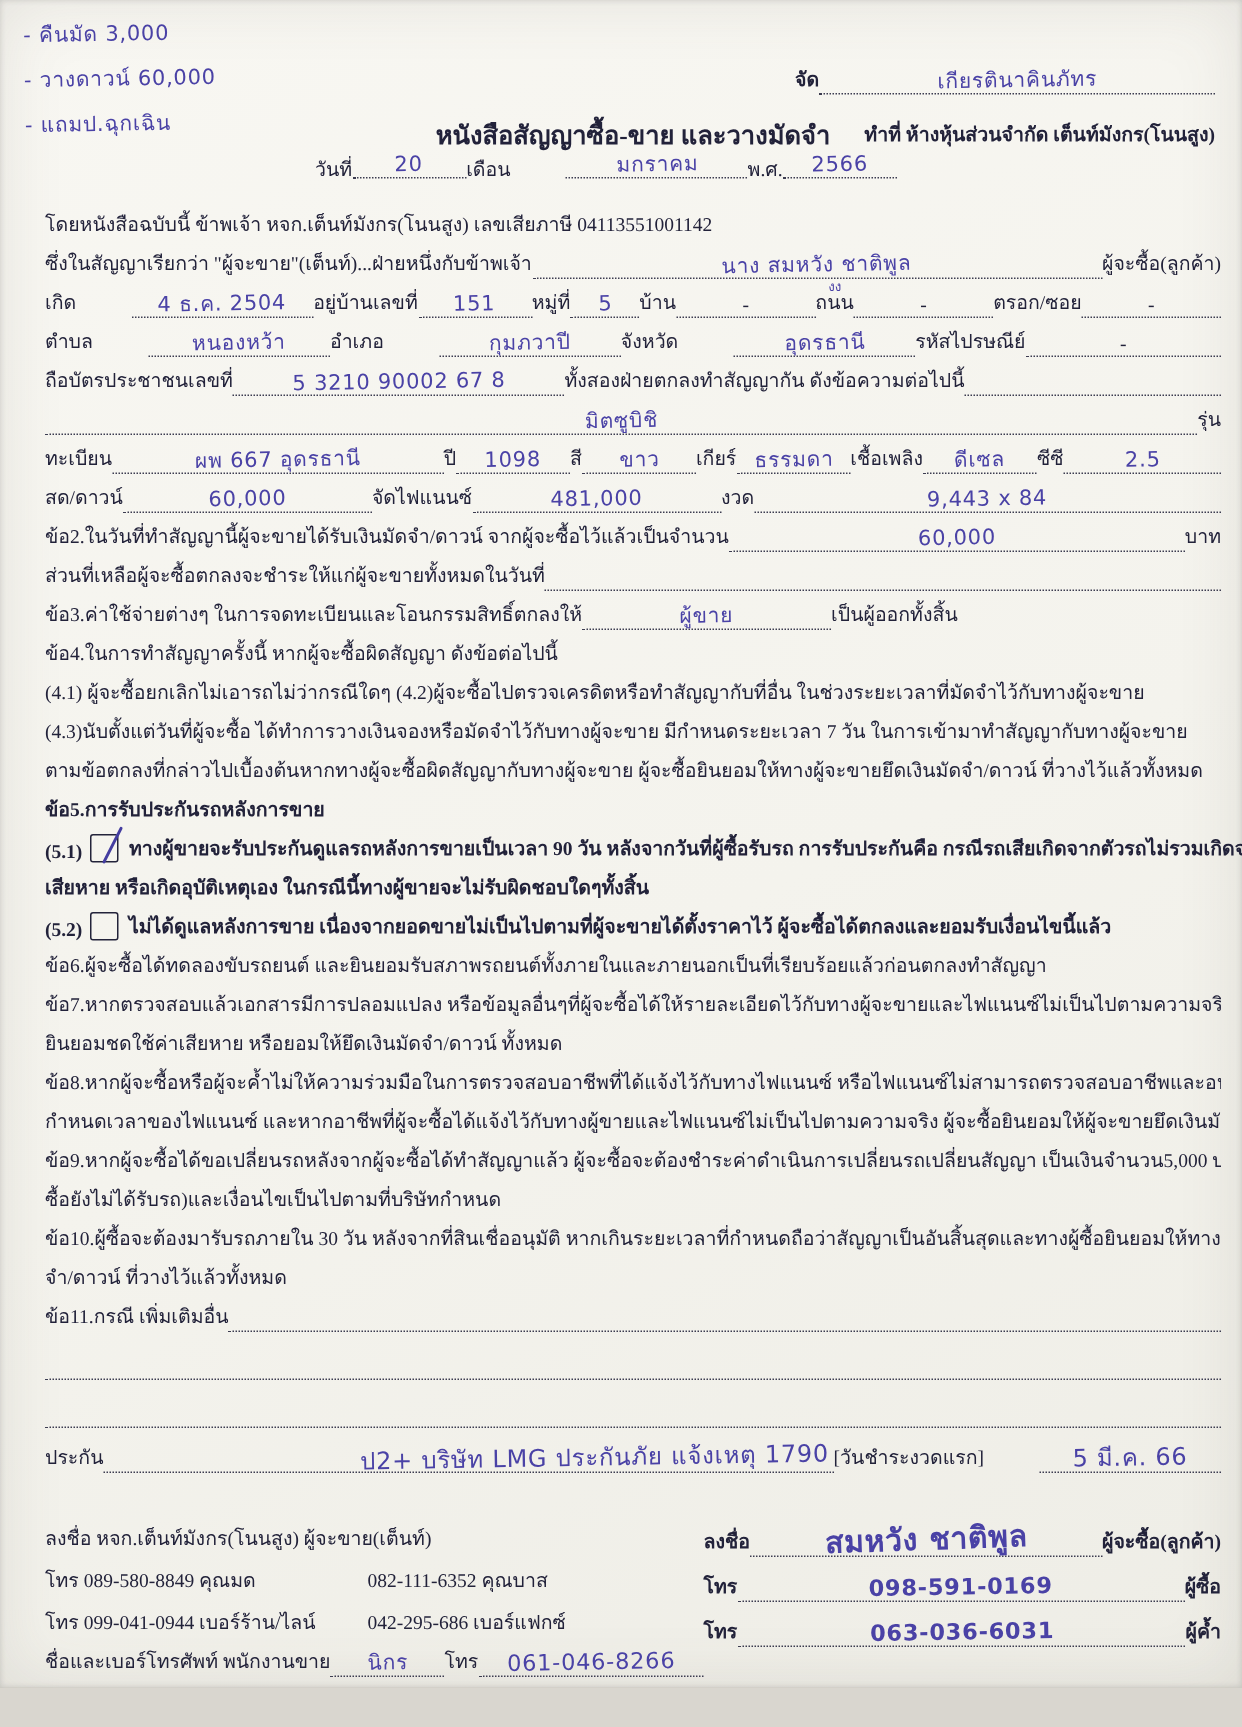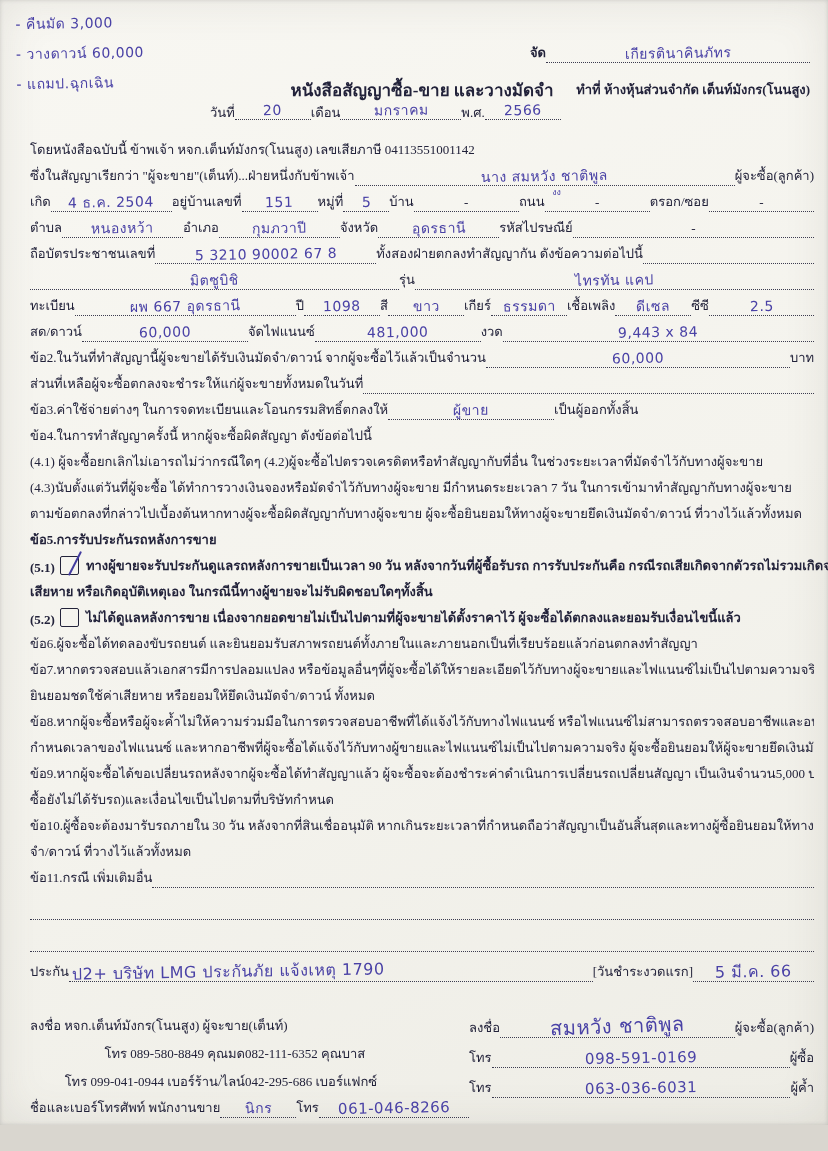--- a/index.html
+++ b/index.html
@@ -39,21 +39,21 @@
   .fld{
     flex:1 1 auto;
     border-bottom:1.5px dotted #3c3c50;
     text-align:center;
     padding:0 3px;
     min-width:18px;
     position:relative;
     line-height:1.15;
   }
   .fld .hw{margin-bottom:-1px;}
-  .fxs{flex:0 0 40px;}  .fs{flex:0 0 70px;}  .fm{flex:0 0 115px;}
+  .fxs{flex:0 0 40px;}  .fs{flex:0 0 70px;}  .fm{flex:0 0 115px;margin-left:37px;}
   .fl{flex:0 0 160px;}  .fxl{flex:0 0 215px;}
   p.t{margin:0;min-height:26px;display:flex;align-items:flex-end;white-space:nowrap;overflow:hidden;}
   p.bold{font-weight:bold;}
   .sect{font-weight:bold;}
   
   .cb{
     flex:0 0 auto;display:inline-block;width:17px;height:17px;
     border:1.6px solid #23233a;border-radius:2px;
     margin:0 7px 1px 5px;position:relative;
   }
@@ -61,22 +61,22 @@
     position:absolute;left:7px;bottom:-1px;width:2px;height:27px;
     background:#443da0;transform:rotate(27deg);transform-origin:bottom left;
     border-radius:2px;
   }
   .correction{position:absolute;left:52%;bottom:-12px;font-size:9px;color:#4a42a6;font-family:"DejaVu Sans",sans-serif;}
   
   .footer{display:flex;margin-top:26px;}
   .fcol-l{flex:0 0 56%;}
   .fcol-r{flex:1 1 auto;}
   .fcol-l .frow{display:flex;min-height:28px;align-items:flex-end;white-space:nowrap;}
-  .fcol-l .c1{flex:0 0 215px;text-align:right;}
-  .sig-line{display:flex;align-items:flex-end;min-height:30px;white-space:nowrap;}
+  .fcol-l .c1{flex:0 0 215px;}
+  .sig-line{display:flex;align-items:flex-end;min-height:30px;white-space:nowrap;font-weight:bold;}
   .sig .hw{font-size:20px;transform:rotate(-2deg);}
   .phone .hw{font-size:15px;}
 </style>
 </head>
 <body>
 
 <div class="page">
  <div class="inner">
 
   <div class="hdr">
@@ -143,21 +143,20 @@
   <div class="line">
     <span class="lbl">ถือบัตรประชาชนเลขที่</span>
     <span class="fld fxl"><span class="hw">5 3210 90002 67 8</span></span>
     <span class="lbl">ทั้งสองฝ่ายตกลงทำสัญญากัน ดังข้อความต่อไปนี้</span>
     <span class="fld"></span>
   </div>
 
   <div class="line">
     <span class="fld"><span class="hw">มิตซูบิชิ</span></span>
     <span class="lbl">รุ่น</span>
-    <span class="fld"><span class="hw">ไทรทัน แคป</span></span>
   </div>
 
   <div class="line">
     <span class="lbl">ทะเบียน</span>
     <span class="fld fxl"><span class="hw">ผพ 667 อุดรธานี</span></span>
     <span class="lbl">ปี</span>
     <span class="fld fs"><span class="hw">1098</span></span>
     <span class="lbl">สี</span>
     <span class="fld fs"><span class="hw">ขาว</span></span>
     <span class="lbl">เกียร์</span>
@@ -229,21 +228,21 @@
   </div>
   <div class="line" style="min-height:32px">
         <span class="fld"></span>
       </div>
   <div class="line" style="min-height:32px">
         <span class="fld"></span>
       </div>
 
   <div class="line" style="min-height:30px">
     <span class="lbl">ประกัน</span>
-    <span class="fld" style="text-align:left"><span class="hw hw-lg">ป2+ บริษัท LMG ประกันภัย แจ้งเหตุ 1790</span></span>
+    <span class="fld" style="text-align:right"><span class="hw hw-lg">ป2+ บริษัท LMG ประกันภัย แจ้งเหตุ 1790</span></span>
     <span class="lbl">[วันชำระงวดแรก]</span>
     <span class="fld fm"><span class="hw hw-lg">5 มี.ค. 66</span></span>
   </div>
 
   <div class="footer">
     <div class="fcol-l">
       <div class="frow">ลงชื่อ  หจก.เต็นท์มังกร(โนนสูง)  ผู้จะขาย(เต็นท์)</div>
       <div class="frow">
         <span class="c1">โทร 089-580-8849 คุณมด</span>
         <span>082-111-6352 คุณบาส</span>

